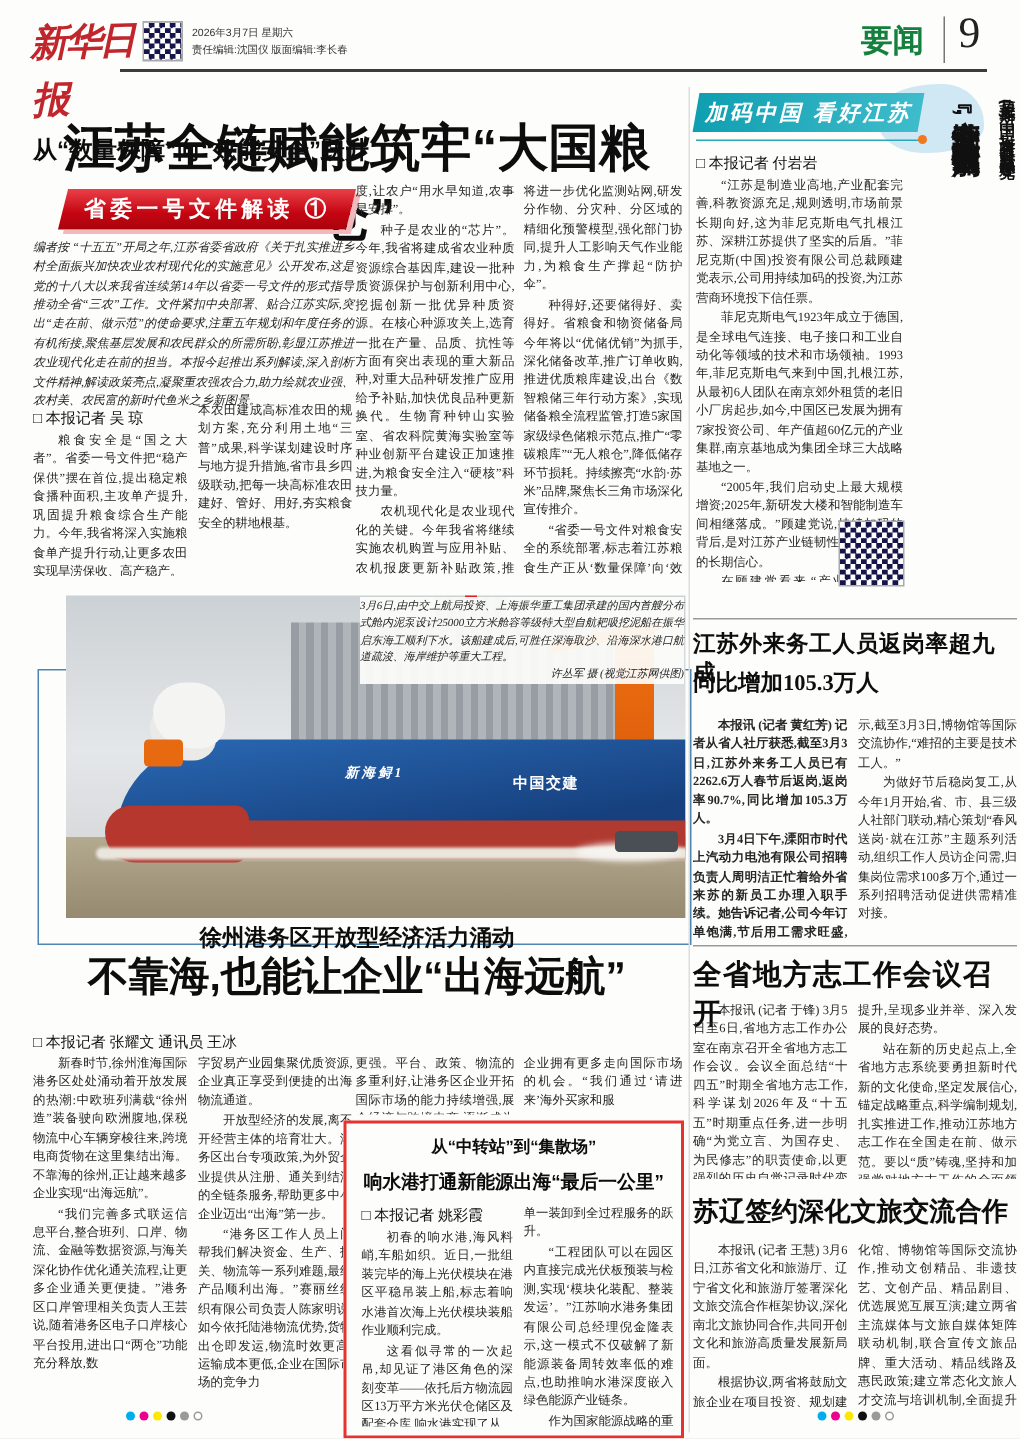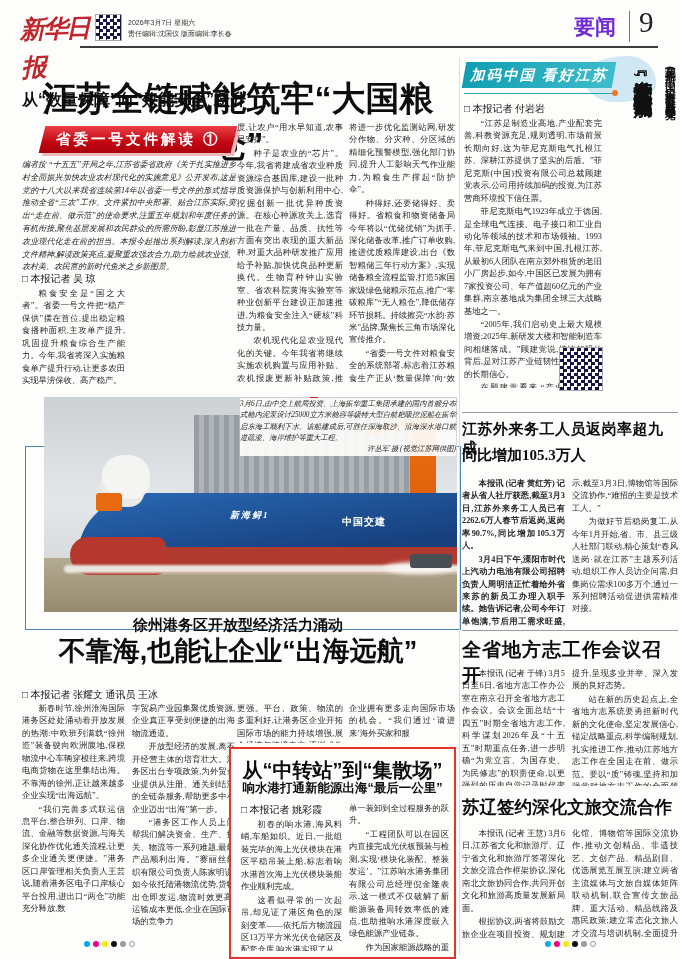--- a/index.html
+++ b/index.html
@@ -8,21 +8,21 @@
   
   .logo{position:absolute;left:20px;top:10px;width:74px;height:38px;
         font-family:"Liberation Serif",serif;font-weight:bold;font-style:italic;
         font-size:25px;line-height:38px;color:#c0262c;letter-spacing:-2px;transform:rotate(-2deg);}
   .qr{background:repeating-conic-gradient(#15154a 0% 25%, #fff 0% 50%);background-size:7px 7px;
       outline:1px solid #aaa;}
   .qr-small{position:absolute;left:96px;top:15px;width:25px;height:25px;}
   .hmeta{position:absolute;left:128px;top:17px;font-size:7px;line-height:11px;color:#333;
          font-family:"Liberation Sans",sans-serif;}
   .hrule{position:absolute;left:80px;top:46px;width:578px;height:2px;background:#3c3c3c;}
-  .sec{position:absolute;left:574px;top:13px;font-size:21px;font-weight:bold;color:#6d28d9;}
+  .sec{position:absolute;left:574px;top:13px;font-size:21px;font-weight:bold;color:#15803d;}
   .svline{position:absolute;left:629px;top:11px;width:1px;height:31px;background:#777;}
   .pagenum{position:absolute;left:639px;top:6px;font-size:29px;color:#222;}
   
   .col{position:absolute;font-size:8.3px;line-height:1.5;text-align:justify;overflow:hidden;color:#262626;}
   .para{margin:0 0 1px 0;text-indent:2em;}
   .para.cont{text-indent:0;}
   .byline{position:absolute;font-size:10px;color:#111;}
   .h-sans{font-family:"Liberation Sans",sans-serif;font-weight:bold;color:#0d0d0d;}
   .center{text-align:center;}
   
@@ -70,21 +70,21 @@
         border-radius:50%;filter:blur(2px);}
   .caption{position:absolute;left:240px;top:398px;width:216px;font-size:7.3px;line-height:1.55;
         font-style:italic;text-align:justify;color:#222;background:rgba(253,253,251,.93);z-index:5;padding-bottom:2px;}
   .credit{text-align:right;font-style:italic;}
   
   .kicker2{position:absolute;left:20px;top:616px;width:436px;font-size:15px;}
   .head2{position:absolute;left:18px;top:633px;width:440px;font-size:27px;}
   
   .redbox{position:absolute;left:229px;top:747px;width:227px;height:212px;border:2.5px solid #e8322d;
         box-sizing:border-box;background:#fdfdfb;}
-  .rb-h1{position:absolute;left:0;top:8px;width:100%;font-size:20px;}
+  .rb-h1{position:absolute;left:0;top:8px;width:100%;font-size:11px;}
   .rb-h2{position:absolute;left:0;top:31px;width:100%;font-size:12.5px;}
   
   .vdiv{position:absolute;left:459px;top:58px;width:1px;height:897px;background:#ddd;}
   .mapblob{position:absolute;left:584px;top:56px;width:72px;height:46px;background:#cfe8f4;
         border-radius:60% 40% 55% 45%/50% 60% 40% 55%;}
   .banner{position:absolute;left:464px;top:62px;width:150px;height:26px;transform:skewX(-10deg);
         background:linear-gradient(90deg,#0f9fb1,#3fbccb);display:flex;align-items:center;justify-content:center;}
   .banner span{transform:skewX(10deg);color:#fff;font-style:italic;font-weight:bold;font-size:14.5px;
         letter-spacing:2px;font-family:"Liberation Sans",sans-serif;}
   .bline{position:absolute;left:464px;top:93px;width:150px;height:1px;background:#2aa7b8;}
@@ -128,20 +128,23 @@
   <div class="kicker1 h-sans">从“数量保障”向“效能安全”跃升</div>
   <div class="head1 h-sans center">江苏全链赋能筑牢“大国粮仓”</div>
   <div class="badge">
       <span>省委一号文件解读 ①</span>
     </div>
   <div class="ednote">编者按 “十五五”开局之年,江苏省委省政府《关于扎实推进乡村全面振兴加快农业农村现代化的实施意见》公开发布,这是党的十八大以来我省连续第14年以省委一号文件的形式指导推动全省“三农”工作。文件紧扣中央部署、贴合江苏实际,突出“走在前、做示范”的使命要求,注重五年规划和年度任务的有机衔接,聚焦基层发展和农民群众的所需所盼,彰显江苏推进农业现代化走在前的担当。本报今起推出系列解读,深入剖析文件精神,解读政策亮点,凝聚重农强农合力,助力绘就农业强、农村美、农民富的新时代鱼米之乡新图景。</div>
   <div class="byline" style="left:22px;top:272px;">□ 本报记者 吴 琼</div>
   <div class="col" style="left:22px;top:288px;width:103px;height:96px;">
       <p class="para">粮食安全是“国之大者”。省委一号文件把“稳产保供”摆在首位,提出稳定粮食播种面积,主攻单产提升,巩固提升粮食综合生产能力。今年,我省将深入实施粮食单产提升行动,让更多农田实现旱涝保收、高产稳产。</p>
     </div>
+  <div class="col" style="left:132px;top:268px;width:103px;height:116px;">
+      <p class="para cont">本农田建成高标准农田的规划方案,充分利用土地“三普”成果,科学谋划建设时序与地方提升措施,省市县乡四级联动,把每一块高标准农田建好、管好、用好,夯实粮食安全的耕地根基。</p>
+    </div>
   <div class="col" style="left:237px;top:122px;width:106px;height:262px;">
       <p class="para cont">度,让农户“用水早知道,农事早安排”。</p>
       <p class="para">种子是农业的“芯片”。今年,我省将建成省农业种质资源综合基因库,建设一批种质资源保护与创新利用中心,挖掘创新一批优异种质资源。在核心种源攻关上,选育一批在产量、品质、抗性等方面有突出表现的重大新品种,对重大品种研发推广应用给予补贴,加快优良品种更新换代。生物育种钟山实验室、省农科院黄海实验室等种业创新平台建设正加速推进,为粮食安全注入“硬核”科技力量。</p>
       <p class="para">农机现代化是农业现代化的关键。今年我省将继续实施农机购置与应用补贴、农机报废更新补贴政策,推进“优机优补、有进有出”,重点支持有助于单产提升的高效农机更新推广。</p>
     </div>
   <div class="col" style="left:349px;top:122px;width:106px;height:262px;">
       <p class="para cont">将进一步优化监测站网,研发分作物、分灾种、分区域的精细化预警模型,强化部门协同,提升人工影响天气作业能力,为粮食生产撑起“防护伞”。</p>
       <p class="para">种得好,还要储得好、卖得好。省粮食和物资储备局今年将以“优储优销”为抓手,深化储备改革,推广订单收购,推进优质粮库建设,出台《数智粮储三年行动方案》,实现储备粮全流程监管,打造5家国家级绿色储粮示范点,推广“零碳粮库”“无人粮仓”,降低储存环节损耗。持续擦亮“水韵·苏米”品牌,聚焦长三角市场深化宣传推介。</p>
       <p class="para">“省委一号文件对粮食安全的系统部署,标志着江苏粮食生产正从‘数量保障’向‘效能安全’跃升。”</p>
     </div>

